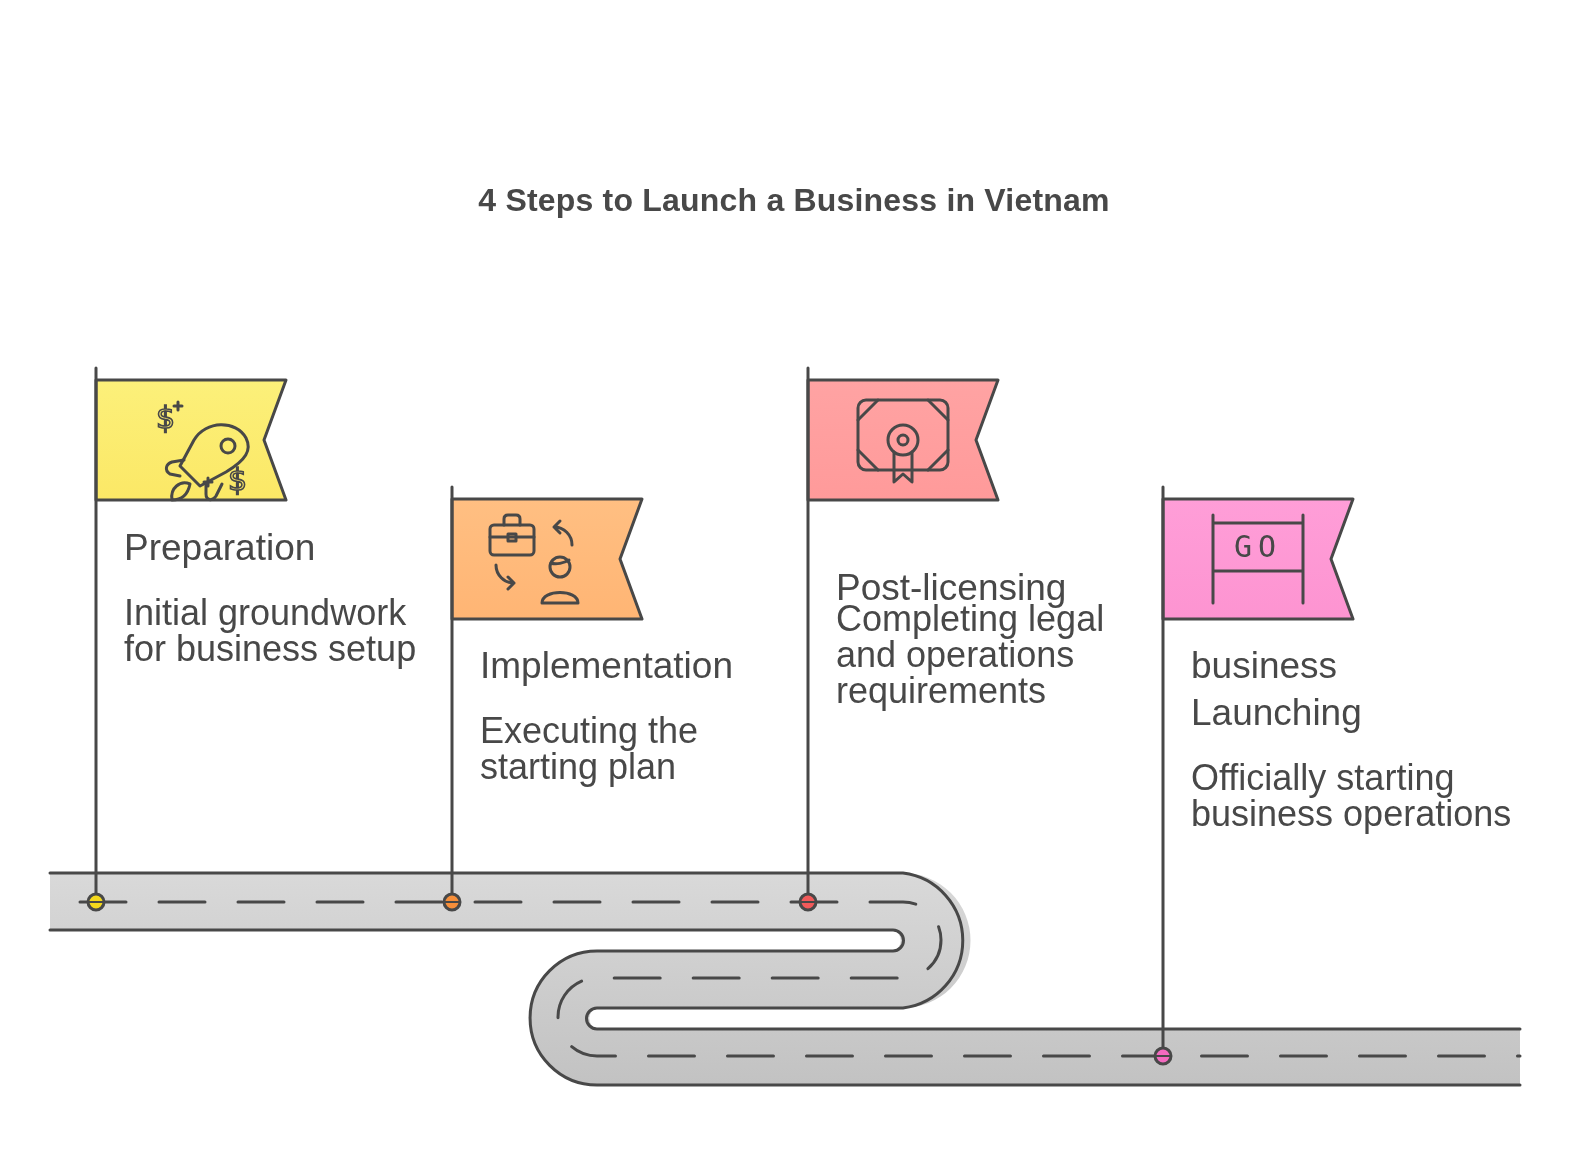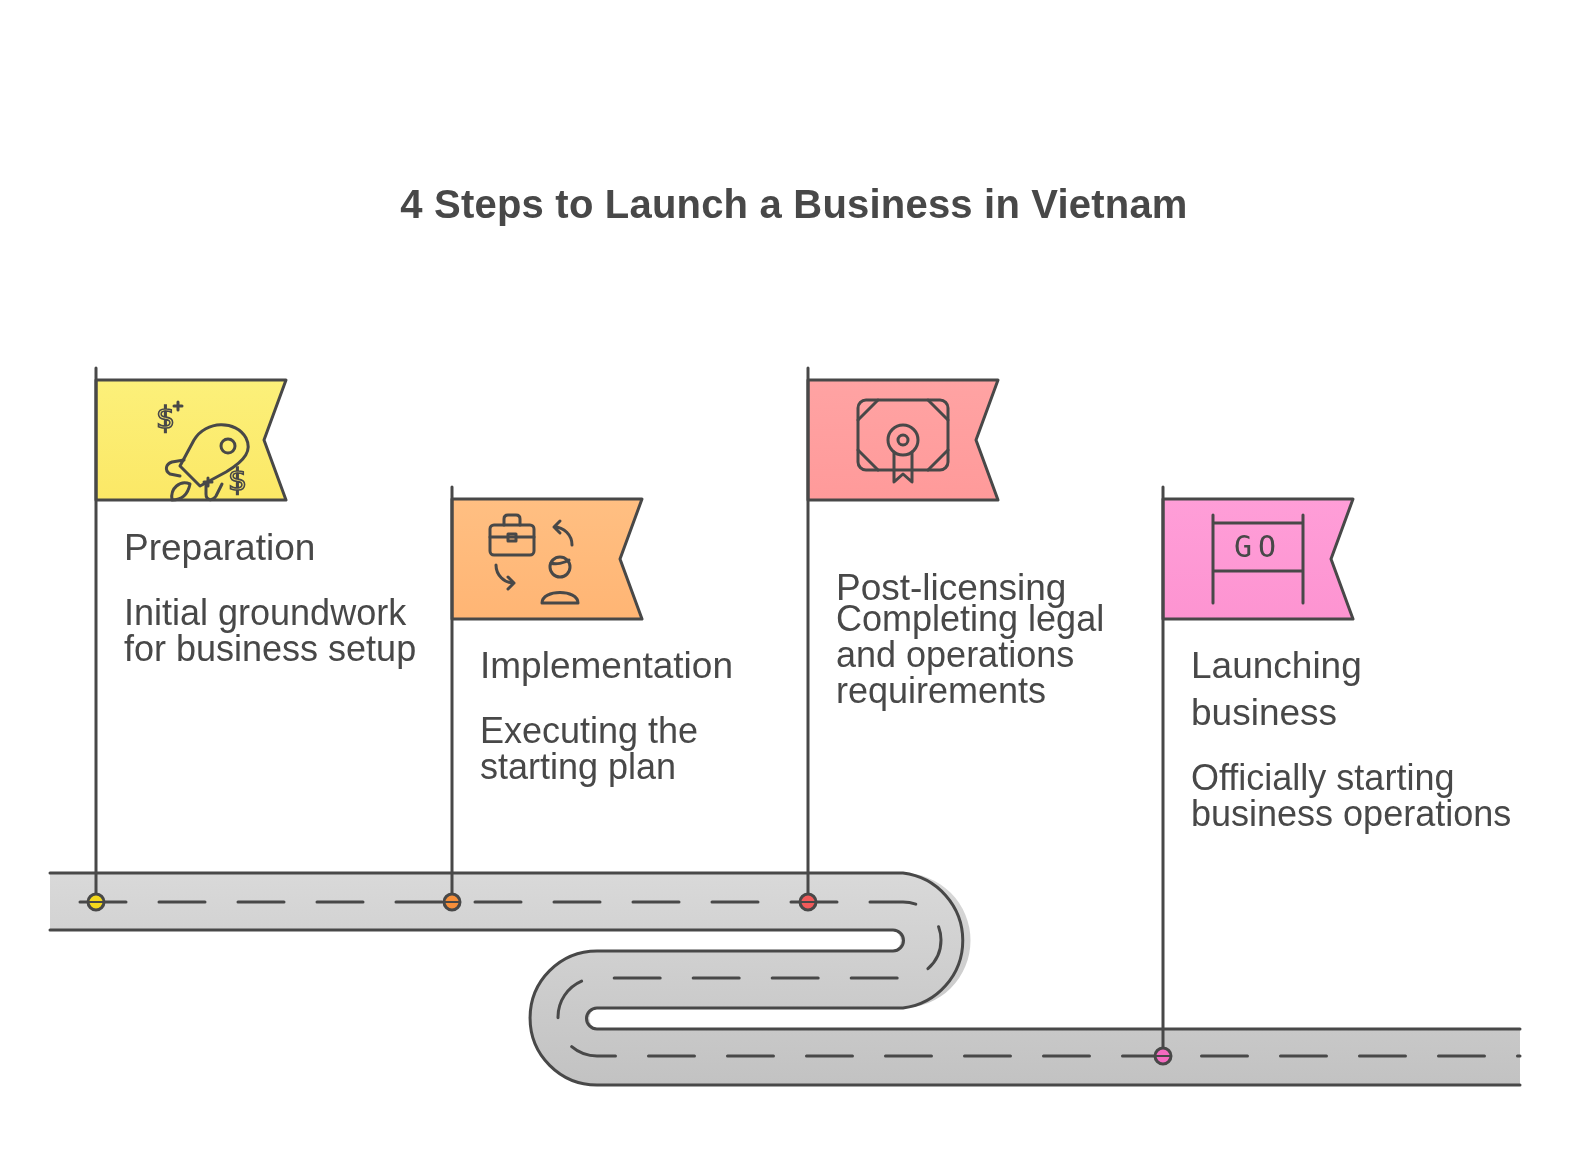--- a/index.html
+++ b/index.html
@@ -1,20 +1,20 @@
 <!DOCTYPE html>
 <html><head>
 <meta charset="utf-8">
 <style>
   html, body { margin: 0; padding: 0; background: #ffffff; }
   body { width: 1588px; height: 1156px; position: relative; overflow: hidden;
          font-family: "Liberation Sans", sans-serif; color: #484848; }
   #canvas { position: absolute; left: 0; top: 0; }
   .title { position: absolute; left: 0; top: 182px; width: 1588px; text-align: center;
-           font-family: "Liberation Sans", sans-serif; font-weight: bold; font-size: 40px;
+           font-family: "Liberation Sans", sans-serif; font-weight: bold; font-size: 32px;
            color: #484848; letter-spacing: 0.2px; }
   .step-title { position: absolute; font-weight: normal; font-size: 37px; line-height: 47px;
                 color: #484848; font-family: "Liberation Sans", sans-serif; }
   .step-desc { position: absolute; font-size: 36px; line-height: 36px; color: #484848;
                font-family: "Liberation Sans", sans-serif; }
 </style>
 </head>
 <body>
 
 <svg id="canvas" width="1588" height="1156" viewBox="0 0 1588 1156">
@@ -126,19 +126,19 @@
 </div>
 
 <div class="step-title" style="left:836px; top:524px;margin-top:40px;">Post-licensing</div>
 <div class="step-desc" style="left:836px; top:601px;">
   <div>Completing legal</div>
   <div>and operations</div>
   <div>requirements</div>
 </div>
 
 <div class="step-title" style="left:1191px; top:642px;">
+  <div>business</div>
   <div>Launching</div>
-  <div>business</div>
 </div>
 <div class="step-desc" style="left:1191px; top:760px;">
   <div>Officially starting</div>
   <div>business operations</div>
 </div>
 
 </body></html>

